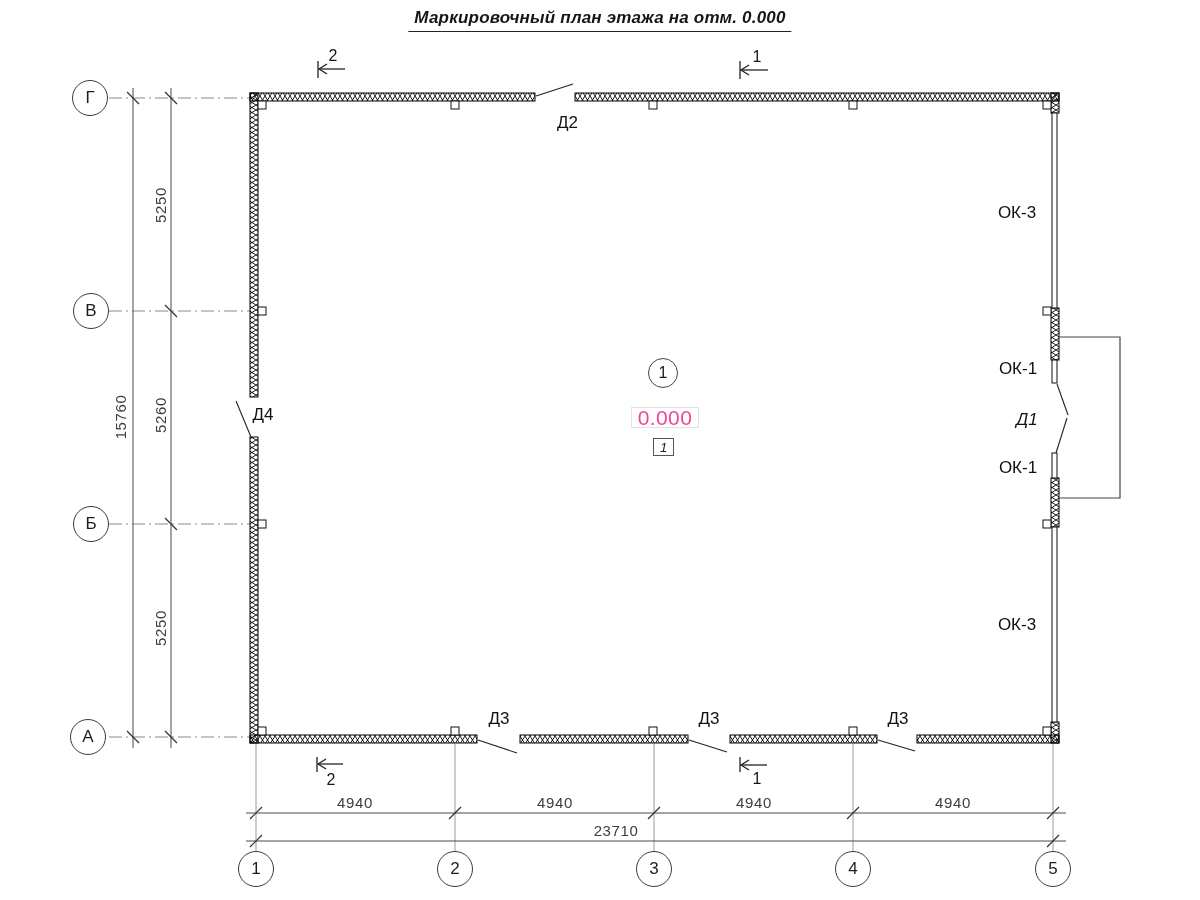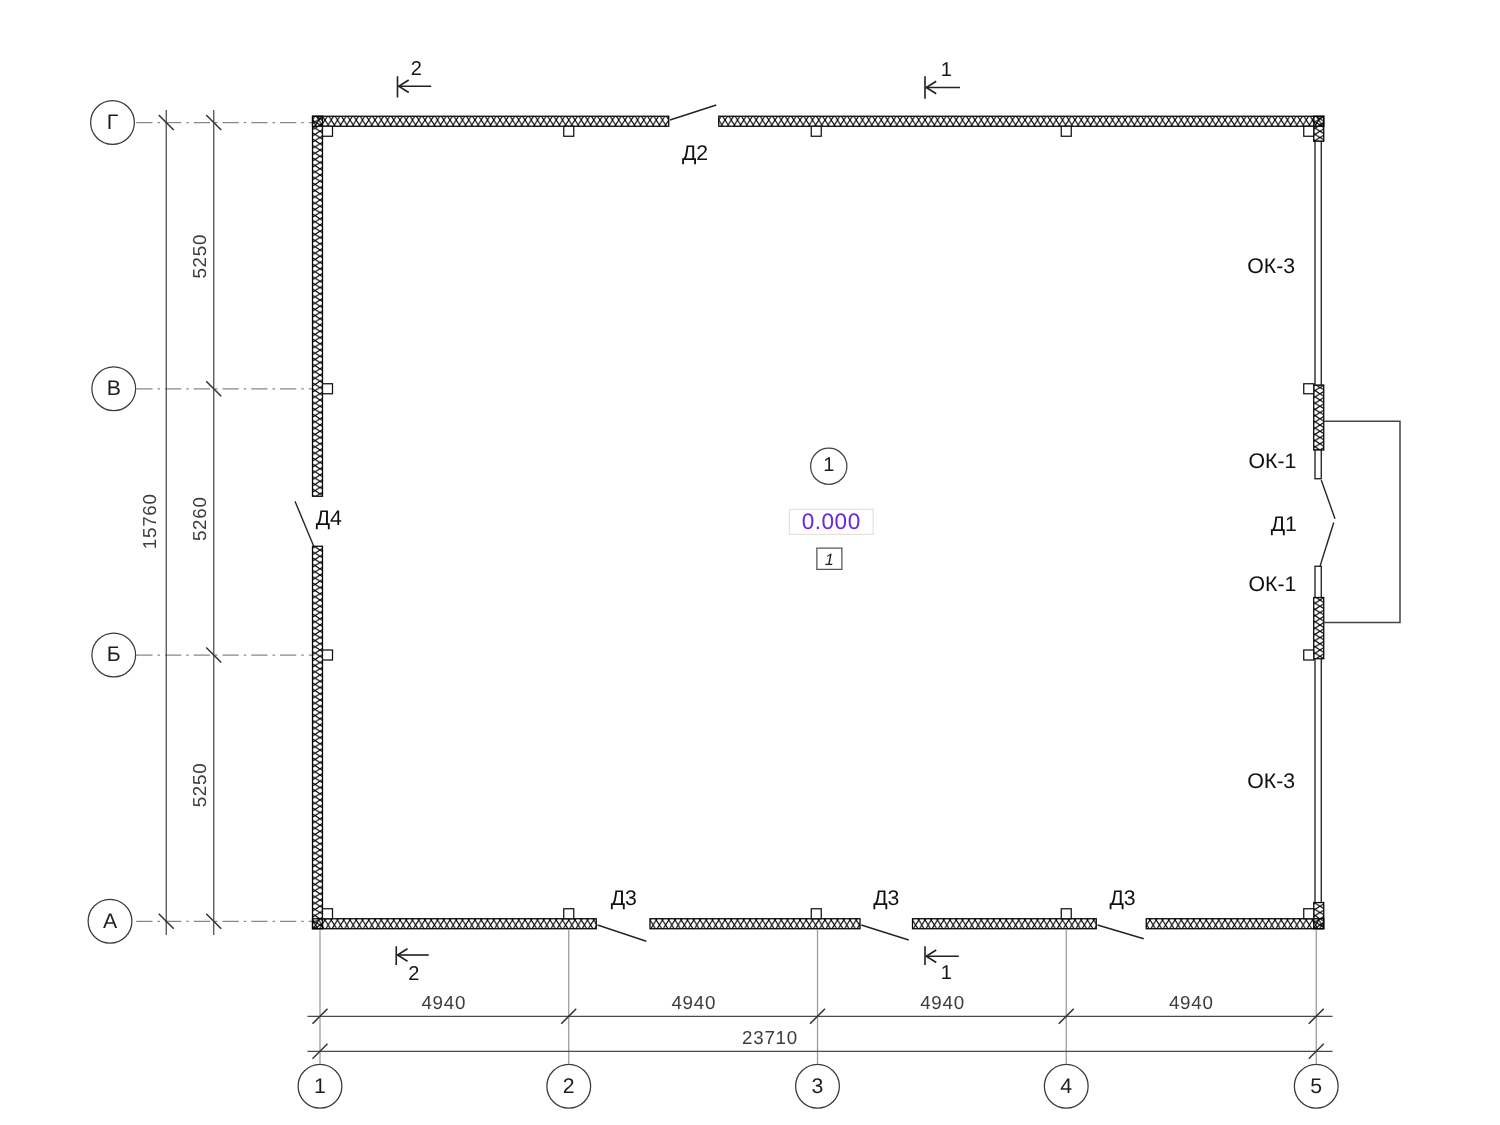--- a/index.html
+++ b/index.html
@@ -26,21 +26,21 @@
   .rot{transform:rotate(-90deg);}
   .mark{
     font-size:17px;color:#111;text-align:center;height:19px;line-height:19px;white-space:nowrap;
   }
   .sec-label{font-size:16px;color:#161616;width:20px;text-align:center;height:17px;line-height:17px;}
   .room-circle{
     width:30px;height:30px;border:1.1px solid #444;border-radius:50%;
     display:flex;align-items:center;justify-content:center;font-size:16px;color:#1d1d1d;background:#fff;box-sizing:border-box;
   }
   .elev-box{
-    width:66px;height:19px;line-height:19px;text-align:center;font-size:18px;color:#6d28d9;
+    width:66px;height:19px;line-height:19px;text-align:center;font-size:21px;color:#ec4899;
     background:#fff;border:1px solid #e2e2e2;letter-spacing:.4px;
   }
   .zone-box{
     width:21px;height:18px;border:1.1px solid #555;background:#fff;box-sizing:border-box;
     display:flex;align-items:center;justify-content:center;
     font-size:13px;font-style:italic;color:#1d1d1d;
   }
 </style>
 </head>
 <body>
@@ -157,20 +157,21 @@
         <path d="M749,65 L741,70 L749,75"></path>
       <path d="M317,757 V772"></path>
         <path d="M318,764 H343"></path>
         <path d="M326,759 L318,764 L326,769"></path>
       <path d="M740,757 V772"></path>
         <path d="M741,765 H767"></path>
         <path d="M749,760 L741,765 L749,770"></path>
     </g>
   </svg>
 
+  <div class="abs plan-title">Маркировочный план этажа на отм. 0.000</div>
 
   <div class="abs axis-circle" style="left:72px;top:80px;">
       <span>Г</span>
     </div>
   <div class="abs axis-circle" style="left:73px;top:293px;">
       <span>В</span>
     </div>
   <div class="abs axis-circle" style="left:73px;top:506px;">
       <span>Б</span>
     </div>
@@ -198,26 +199,26 @@
   <div class="abs dim-text rot" style="left:131px;top:407px;width:60px;">5260</div>
   <div class="abs dim-text rot" style="left:131px;top:620px;width:60px;">5250</div>
   <div class="abs dim-text rot" style="left:86px;top:409px;width:70px;">15760</div>
 
   <div class="abs dim-text" style="left:325px;top:795px;width:60px;">4940</div>
   <div class="abs dim-text" style="left:525px;top:795px;width:60px;">4940</div>
   <div class="abs dim-text" style="left:724px;top:795px;width:60px;">4940</div>
   <div class="abs dim-text" style="left:923px;top:795px;width:60px;">4940</div>
   <div class="abs dim-text" style="left:581px;top:823px;width:70px;">23710</div>
 
-  <div class="abs mark" style="left:534px;top:113px;width:44px;">Д2</div>
+  <div class="abs mark" style="left:534px;top:113px;width:44px;text-align:right;">Д2</div>
   <div class="abs mark" style="left:241px;top:405px;width:44px;">Д4</div>
   <div class="abs mark" style="left:477px;top:709px;width:44px;">Д3</div>
   <div class="abs mark" style="left:687px;top:709px;width:44px;">Д3</div>
   <div class="abs mark" style="left:876px;top:709px;width:44px;">Д3</div>
-  <div class="abs mark" style="left:1005px;top:410px;width:44px;">Д1</div>
+  <div class="abs mark" style="left:1005px;top:410px;width:44px;font-style:italic;">Д1</div>
   <div class="abs mark" style="left:987px;top:203px;width:60px;">ОК-3</div>
   <div class="abs mark" style="left:988px;top:359px;width:60px;">ОК-1</div>
   <div class="abs mark" style="left:988px;top:458px;width:60px;">ОК-1</div>
   <div class="abs mark" style="left:987px;top:615px;width:60px;">ОК-3</div>
 
   <div class="abs sec-label" style="left:323px;top:47px;">2</div>
   <div class="abs sec-label" style="left:747px;top:48px;">1</div>
   <div class="abs sec-label" style="left:321px;top:771px;">2</div>
   <div class="abs sec-label" style="left:747px;top:770px;">1</div>
 

